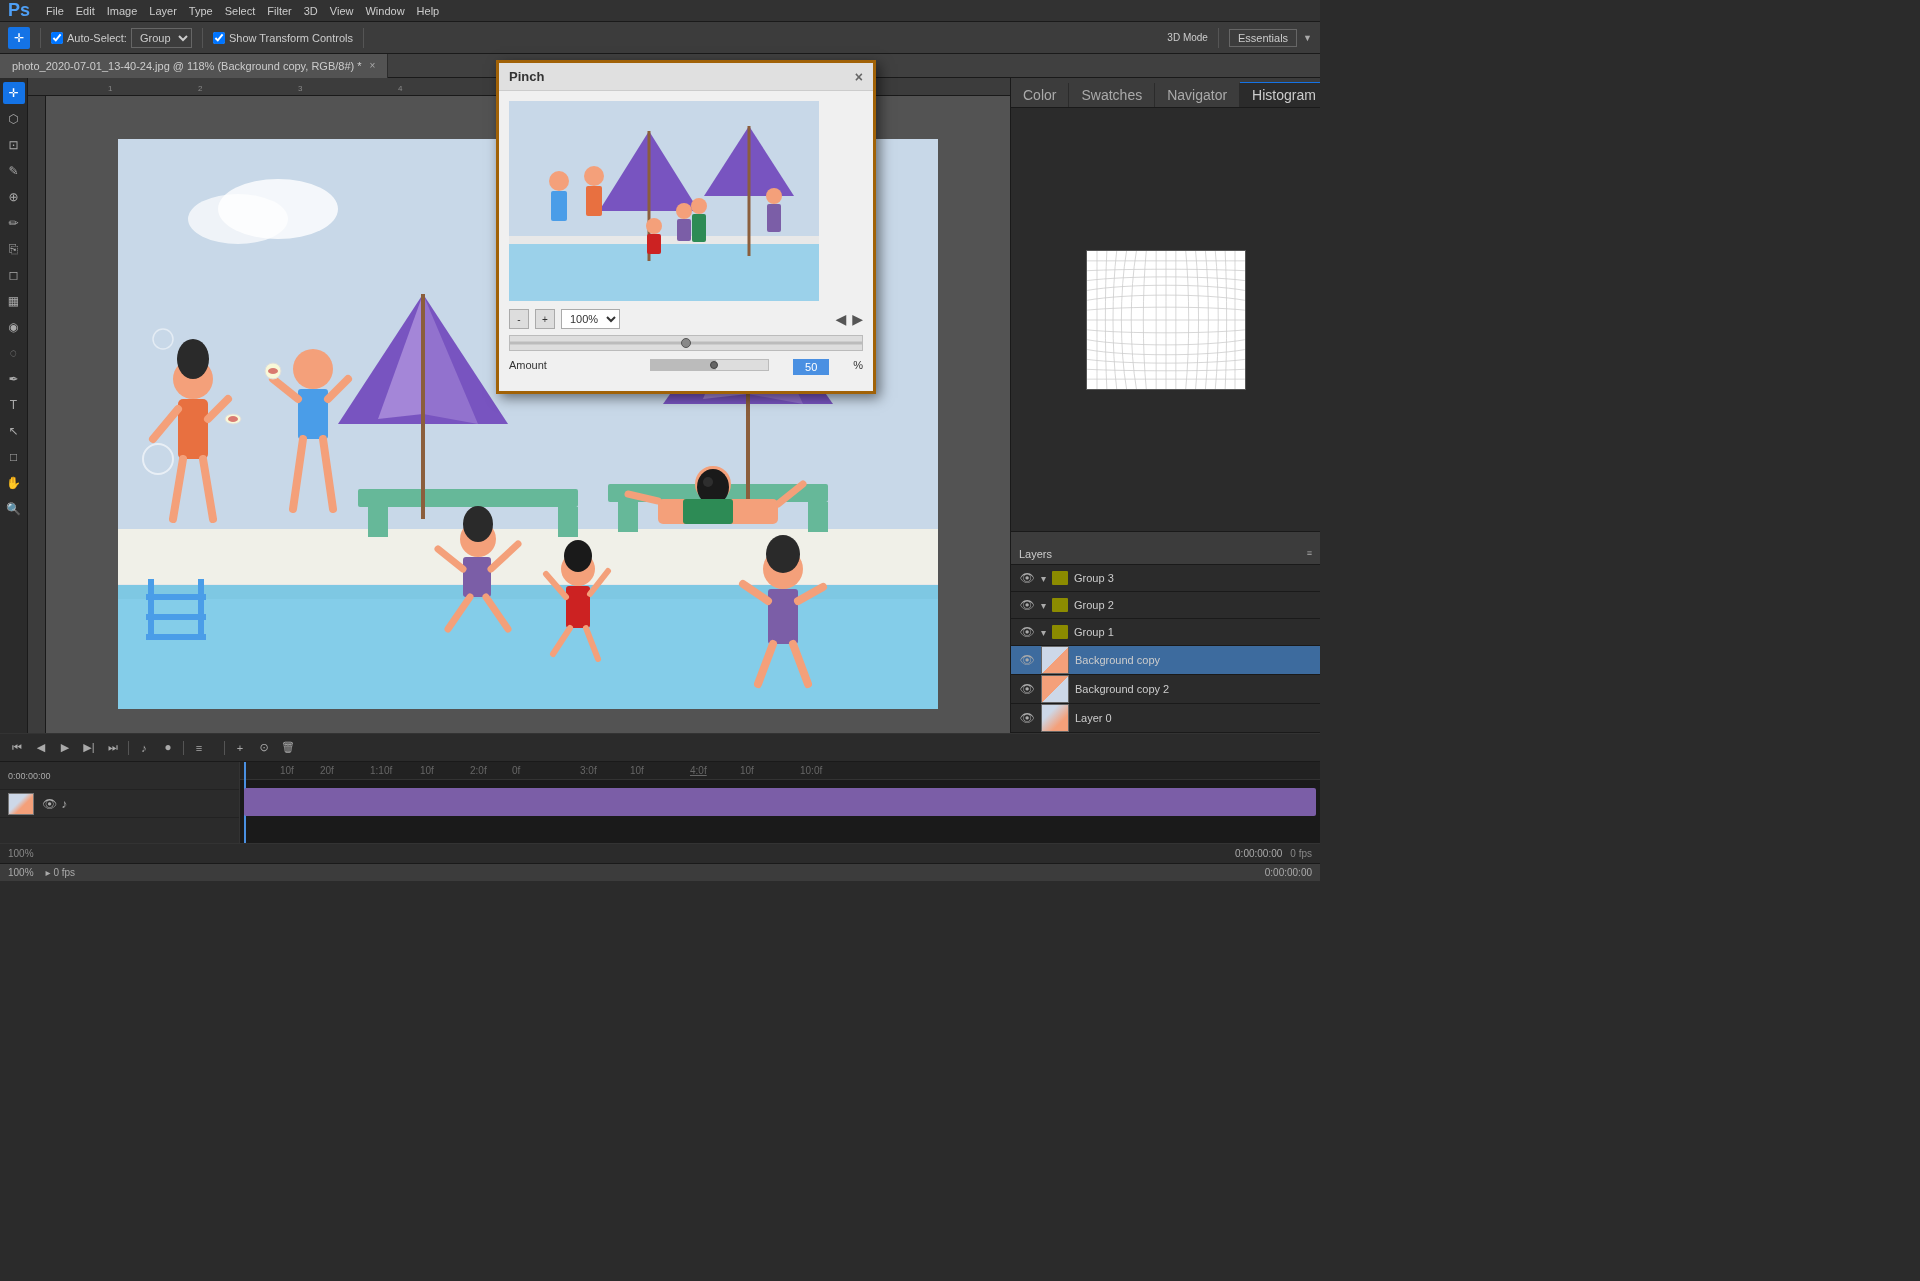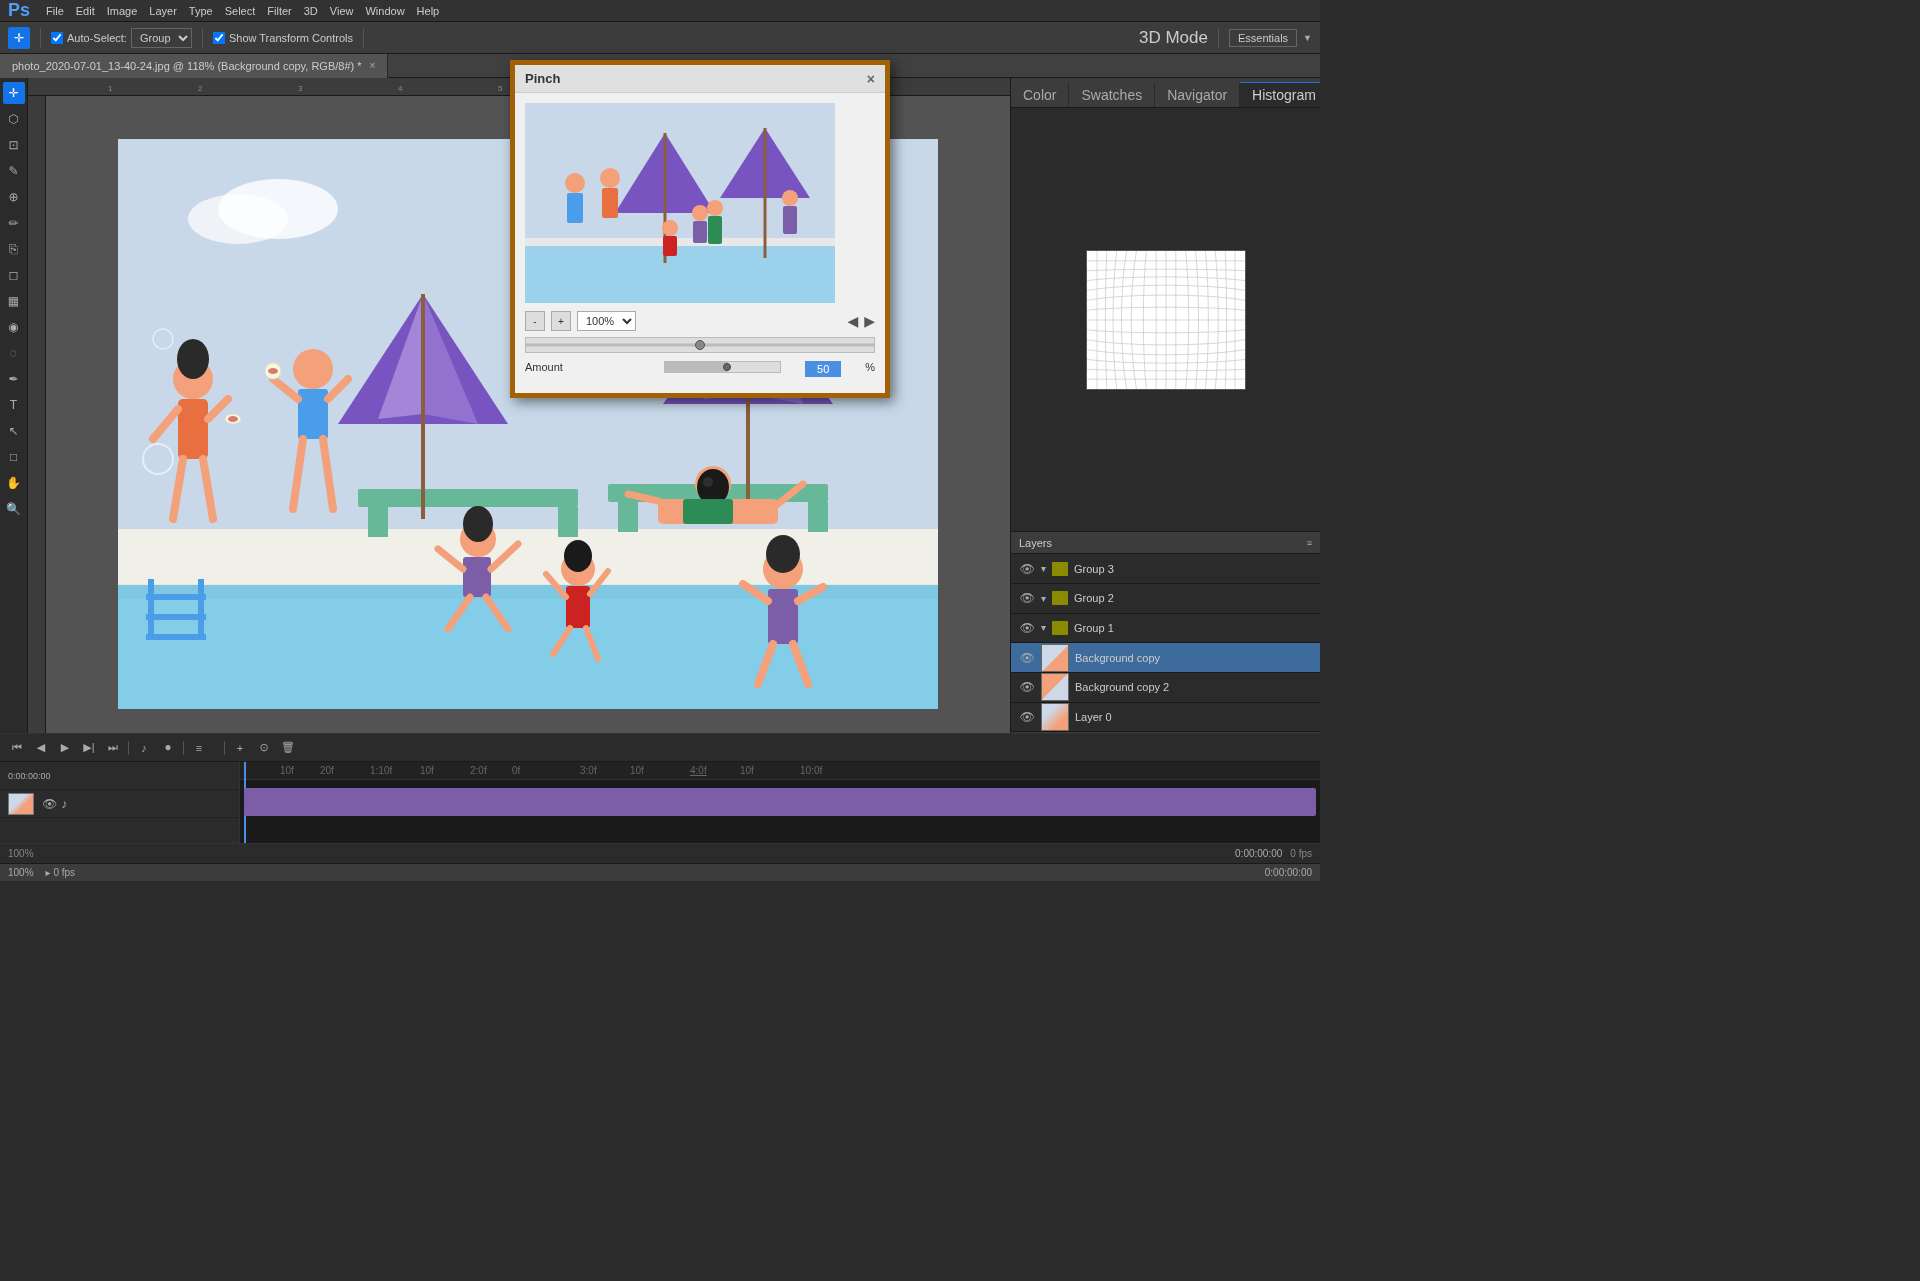--- a/index.html
+++ b/index.html
@@ -63,21 +63,21 @@
     .toolbar-dropdown {
       background: #3c3c3c;
       border: 1px solid #666;
       color: #ccc;
       font-size: 11px;
       padding: 1px 4px;
       height: 20px;
     }
     .toolbar-3d {
       margin-left: auto;
-      font-size: 17px;
+      font-size: 10px;
     }
     .essentials-btn {
       background: #3c3c3c;
       border: 1px solid #666;
       color: #ccc;
       font-size: 11px;
       padding: 2px 8px;
       cursor: pointer;
     }
 
@@ -219,24 +219,24 @@
       flex-direction: column;
       align-items: center;
       justify-content: center;
       padding: 10px;
     }
 
     
     .pinch-dialog {
       position: absolute;
       top: 60px;
-      left: 510px;
+      left: 496px;
       width: 380px;
       background: #f0f0f0;
-      border: 5px solid #a16207;
+      border: 3px solid #a16207;
       box-shadow: 4px 4px 12px rgba(0,0,0,0.5);
       z-index: 100;
     }
     .pinch-dialog-title {
       height: 28px;
       background: #e0e0e0;
       border-bottom: 1px solid #ccc;
       display: flex;
       align-items: center;
       justify-content: space-between;
@@ -329,22 +329,21 @@
       background: #2b2b2b;
       height: 220px;
       display: flex;
       flex-direction: column;
     }
     .layers-header {
       height: 26px;
       background: #3c3c3c;
       border-bottom: 1px solid #1a1a1a;
       display: flex;
-      align-items: center;
-      padding: 4px 8px;
+      padding: 16px 8px;
       font-size: 11px;
     }
     .layer-row {
       height: 38px;
       display: flex;
       align-items: center;
       padding: 0 8px;
       border-bottom: 1px solid #1a1a1a;
       gap: 6px;
       cursor: pointer;

